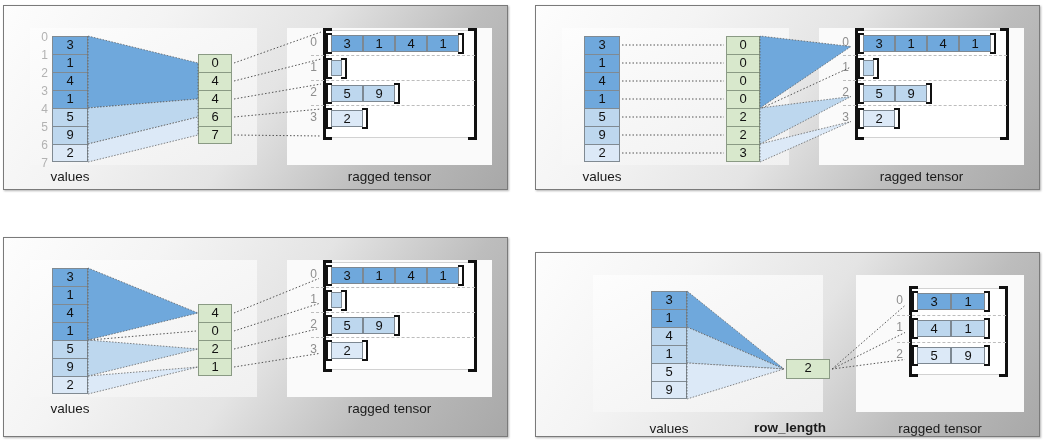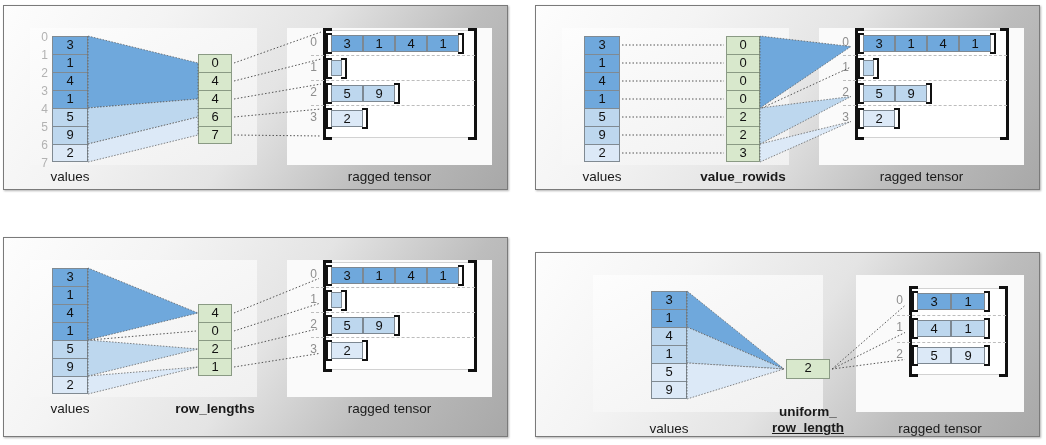--- a/index.html
+++ b/index.html
@@ -141,21 +141,20 @@
       <div class="cap" style="left: 18px; top: 163px; width: 96px;">values</div>
       <div class="col" style="left: 190px; top: 30px; width: 34px;">
         <div class="cell g" style="background: rgb(216, 232, 204); height: 18px;">0</div>
         <div class="cell g" style="background: rgb(216, 232, 204); height: 18px;">0</div>
         <div class="cell g" style="background: rgb(216, 232, 204); height: 18px;">0</div>
         <div class="cell g" style="background: rgb(216, 232, 204); height: 18px;">0</div>
         <div class="cell g" style="background: rgb(216, 232, 204); height: 18px;">2</div>
         <div class="cell g" style="background: rgb(216, 232, 204); height: 18px;">2</div>
         <div class="cell g" style="background: rgb(216, 232, 204); height: 18px;">3</div>
       </div>
-      <div class="cap b" style="left: 142px; top: 163px; width: 130px;">value_rowids</div>
       <div class="rt" style="left: 321px; top: 24px; width: 150px; height: 108px;"></div>
       <div class="bk l" style="left: 319px; top: 22px; height: 112px;"></div>
       <div class="bk r" style="left: 464px; top: 22px; height: 112px;"></div>
       <div class="rtick" style="left: 299px; top: 30px;">0</div>
       <div class="sbk l" style="left: 322px; top: 27px;"></div>
       <div class="sbk r" style="left: 454px; top: 27px;"></div>
       <div class="vcell" style="left: 327px; top: 29px; width: 32px; background: rgb(111, 168, 220);">3</div>
       <div class="vcell" style="left: 359px; top: 29px; width: 32px; background: rgb(111, 168, 220);">1</div>
       <div class="vcell" style="left: 391px; top: 29px; width: 32px; background: rgb(111, 168, 220);">4</div>
       <div class="vcell" style="left: 423px; top: 29px; width: 32px; background: rgb(111, 168, 220);">1</div>
@@ -202,21 +201,20 @@
         <div class="cell" style="background: rgb(189, 215, 238);">9</div>
         <div class="cell" style="background: rgb(220, 233, 247);">2</div>
       </div>
       <div class="cap" style="left: 18px; top: 163px; width: 96px;">values</div>
       <div class="col" style="left: 194px; top: 66px; width: 34px;">
         <div class="cell g" style="background: rgb(216, 232, 204); height: 18px;">4</div>
         <div class="cell g" style="background: rgb(216, 232, 204); height: 18px;">0</div>
         <div class="cell g" style="background: rgb(216, 232, 204); height: 18px;">2</div>
         <div class="cell g" style="background: rgb(216, 232, 204); height: 18px;">1</div>
       </div>
-      <div class="cap b" style="left: 146px; top: 163px; width: 130px;">row_lengths</div>
       <div class="rt" style="left: 321px; top: 24px; width: 150px; height: 108px;"></div>
       <div class="bk l" style="left: 319px; top: 22px; height: 112px;"></div>
       <div class="bk r" style="left: 464px; top: 22px; height: 112px;"></div>
       <div class="rtick" style="left: 299px; top: 30px;">0</div>
       <div class="sbk l" style="left: 322px; top: 27px;"></div>
       <div class="sbk r" style="left: 454px; top: 27px;"></div>
       <div class="vcell" style="left: 327px; top: 29px; width: 32px; background: rgb(111, 168, 220);">3</div>
       <div class="vcell" style="left: 359px; top: 29px; width: 32px; background: rgb(111, 168, 220);">1</div>
       <div class="vcell" style="left: 391px; top: 29px; width: 32px; background: rgb(111, 168, 220);">4</div>
       <div class="vcell" style="left: 423px; top: 29px; width: 32px; background: rgb(111, 168, 220);">1</div>
@@ -256,22 +254,21 @@
         <div class="cell" style="background: rgb(111, 168, 220);">1</div>
         <div class="cell" style="background: rgb(189, 215, 238);">4</div>
         <div class="cell" style="background: rgb(189, 215, 238);">1</div>
         <div class="cell" style="background: rgb(220, 233, 247);">5</div>
         <div class="cell" style="background: rgb(220, 233, 247);">9</div>
       </div>
       <div class="cap" style="left: 85px; top: 168px; width: 96px;">values</div>
       <div class="col" style="left: 250px; top: 106px; width: 44px;">
         <div class="cell g" style="background: rgb(216, 232, 204); height: 20px;">2</div>
       </div>
-      <div class="cap b" style="left: 202px; top: 151px; width: 140px;">uniform_</div>
-      <div class="cap b" style="left: 202px; top: 167px; width: 140px; text-decoration: underline;">row_length</div>
+      <div class="cap b" style="left: 184px; top: 167px; width: 140px;">row_length</div>
       <div class="rt" style="left: 375px; top: 35px; width: 95px; height: 87px;"></div>
       <div class="bk l" style="left: 373px; top: 33px; height: 91px;"></div>
       <div class="bk r" style="left: 463px; top: 33px; height: 91px;"></div>
       <div class="rtick" style="left: 353px; top: 41px;">0</div>
       <div class="sbk l" style="left: 376px; top: 38px;"></div>
       <div class="sbk r" style="left: 448px; top: 38px;"></div>
       <div class="vcell" style="left: 381px; top: 40px; width: 34px; background: rgb(111, 168, 220);">3</div>
       <div class="vcell" style="left: 415px; top: 40px; width: 34px; background: rgb(111, 168, 220);">1</div>
       <div class="rtick" style="left: 353px; top: 68px;">1</div>
       <div class="sep" style="left: 361px; top: 62px; width: 109px;"></div>

